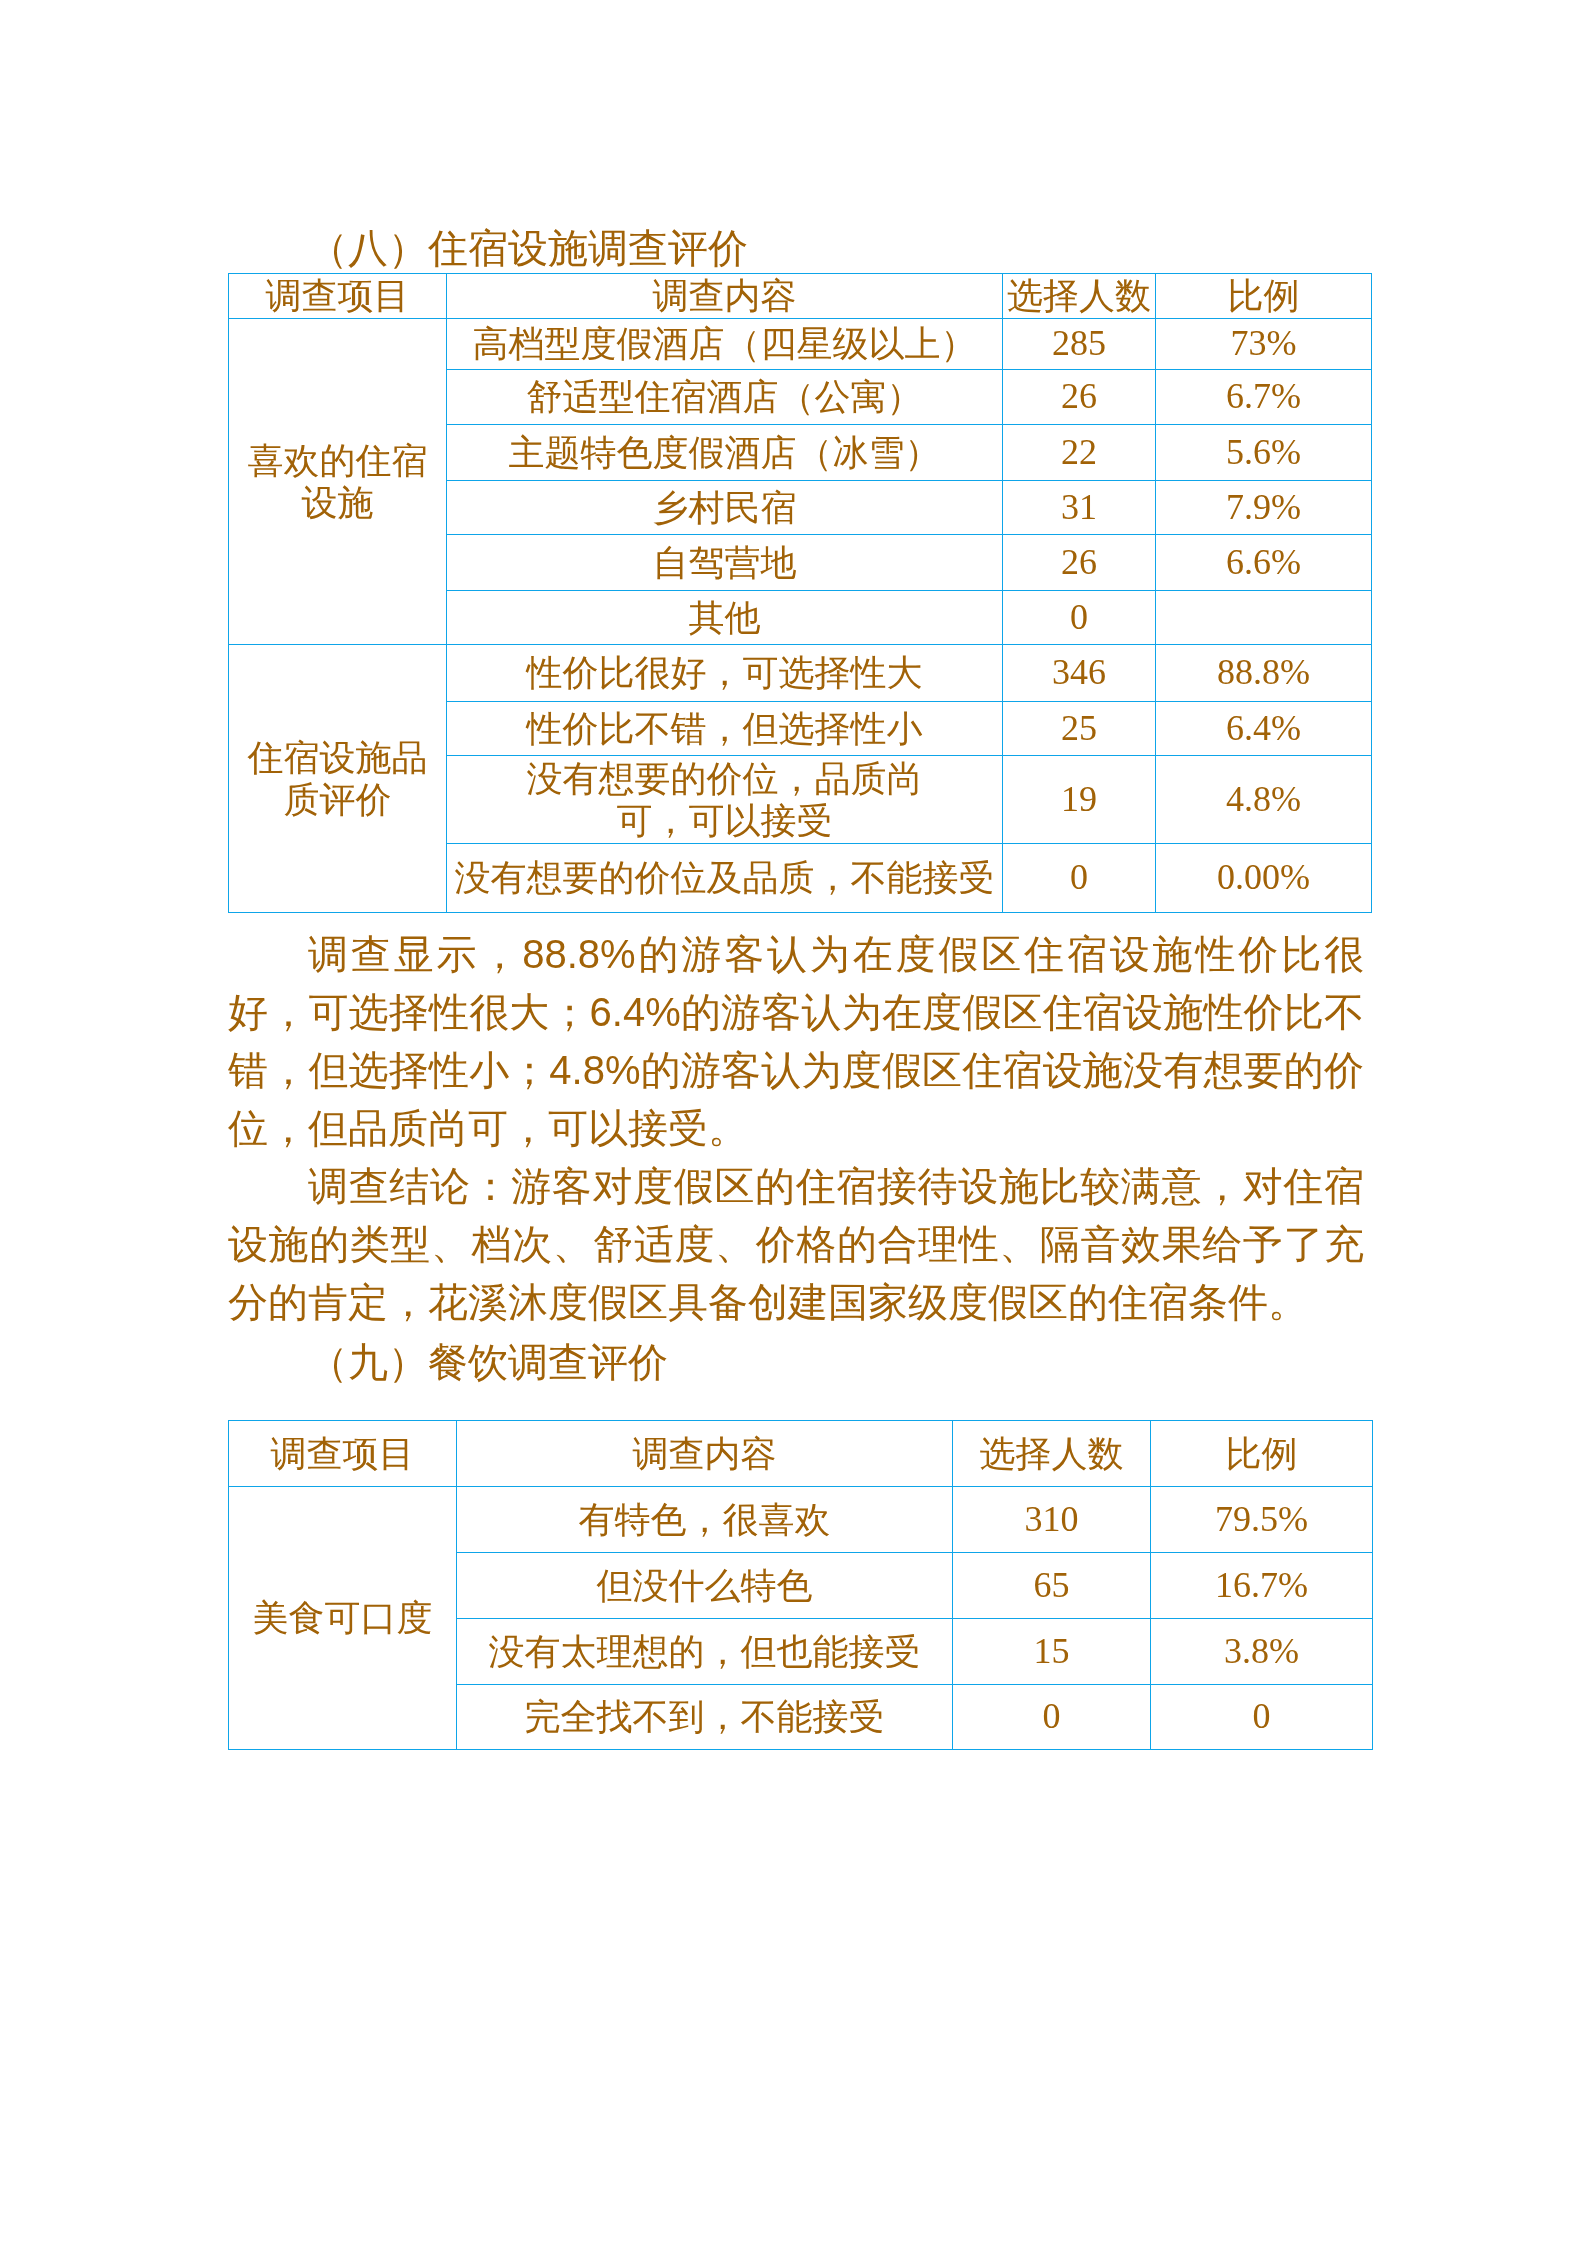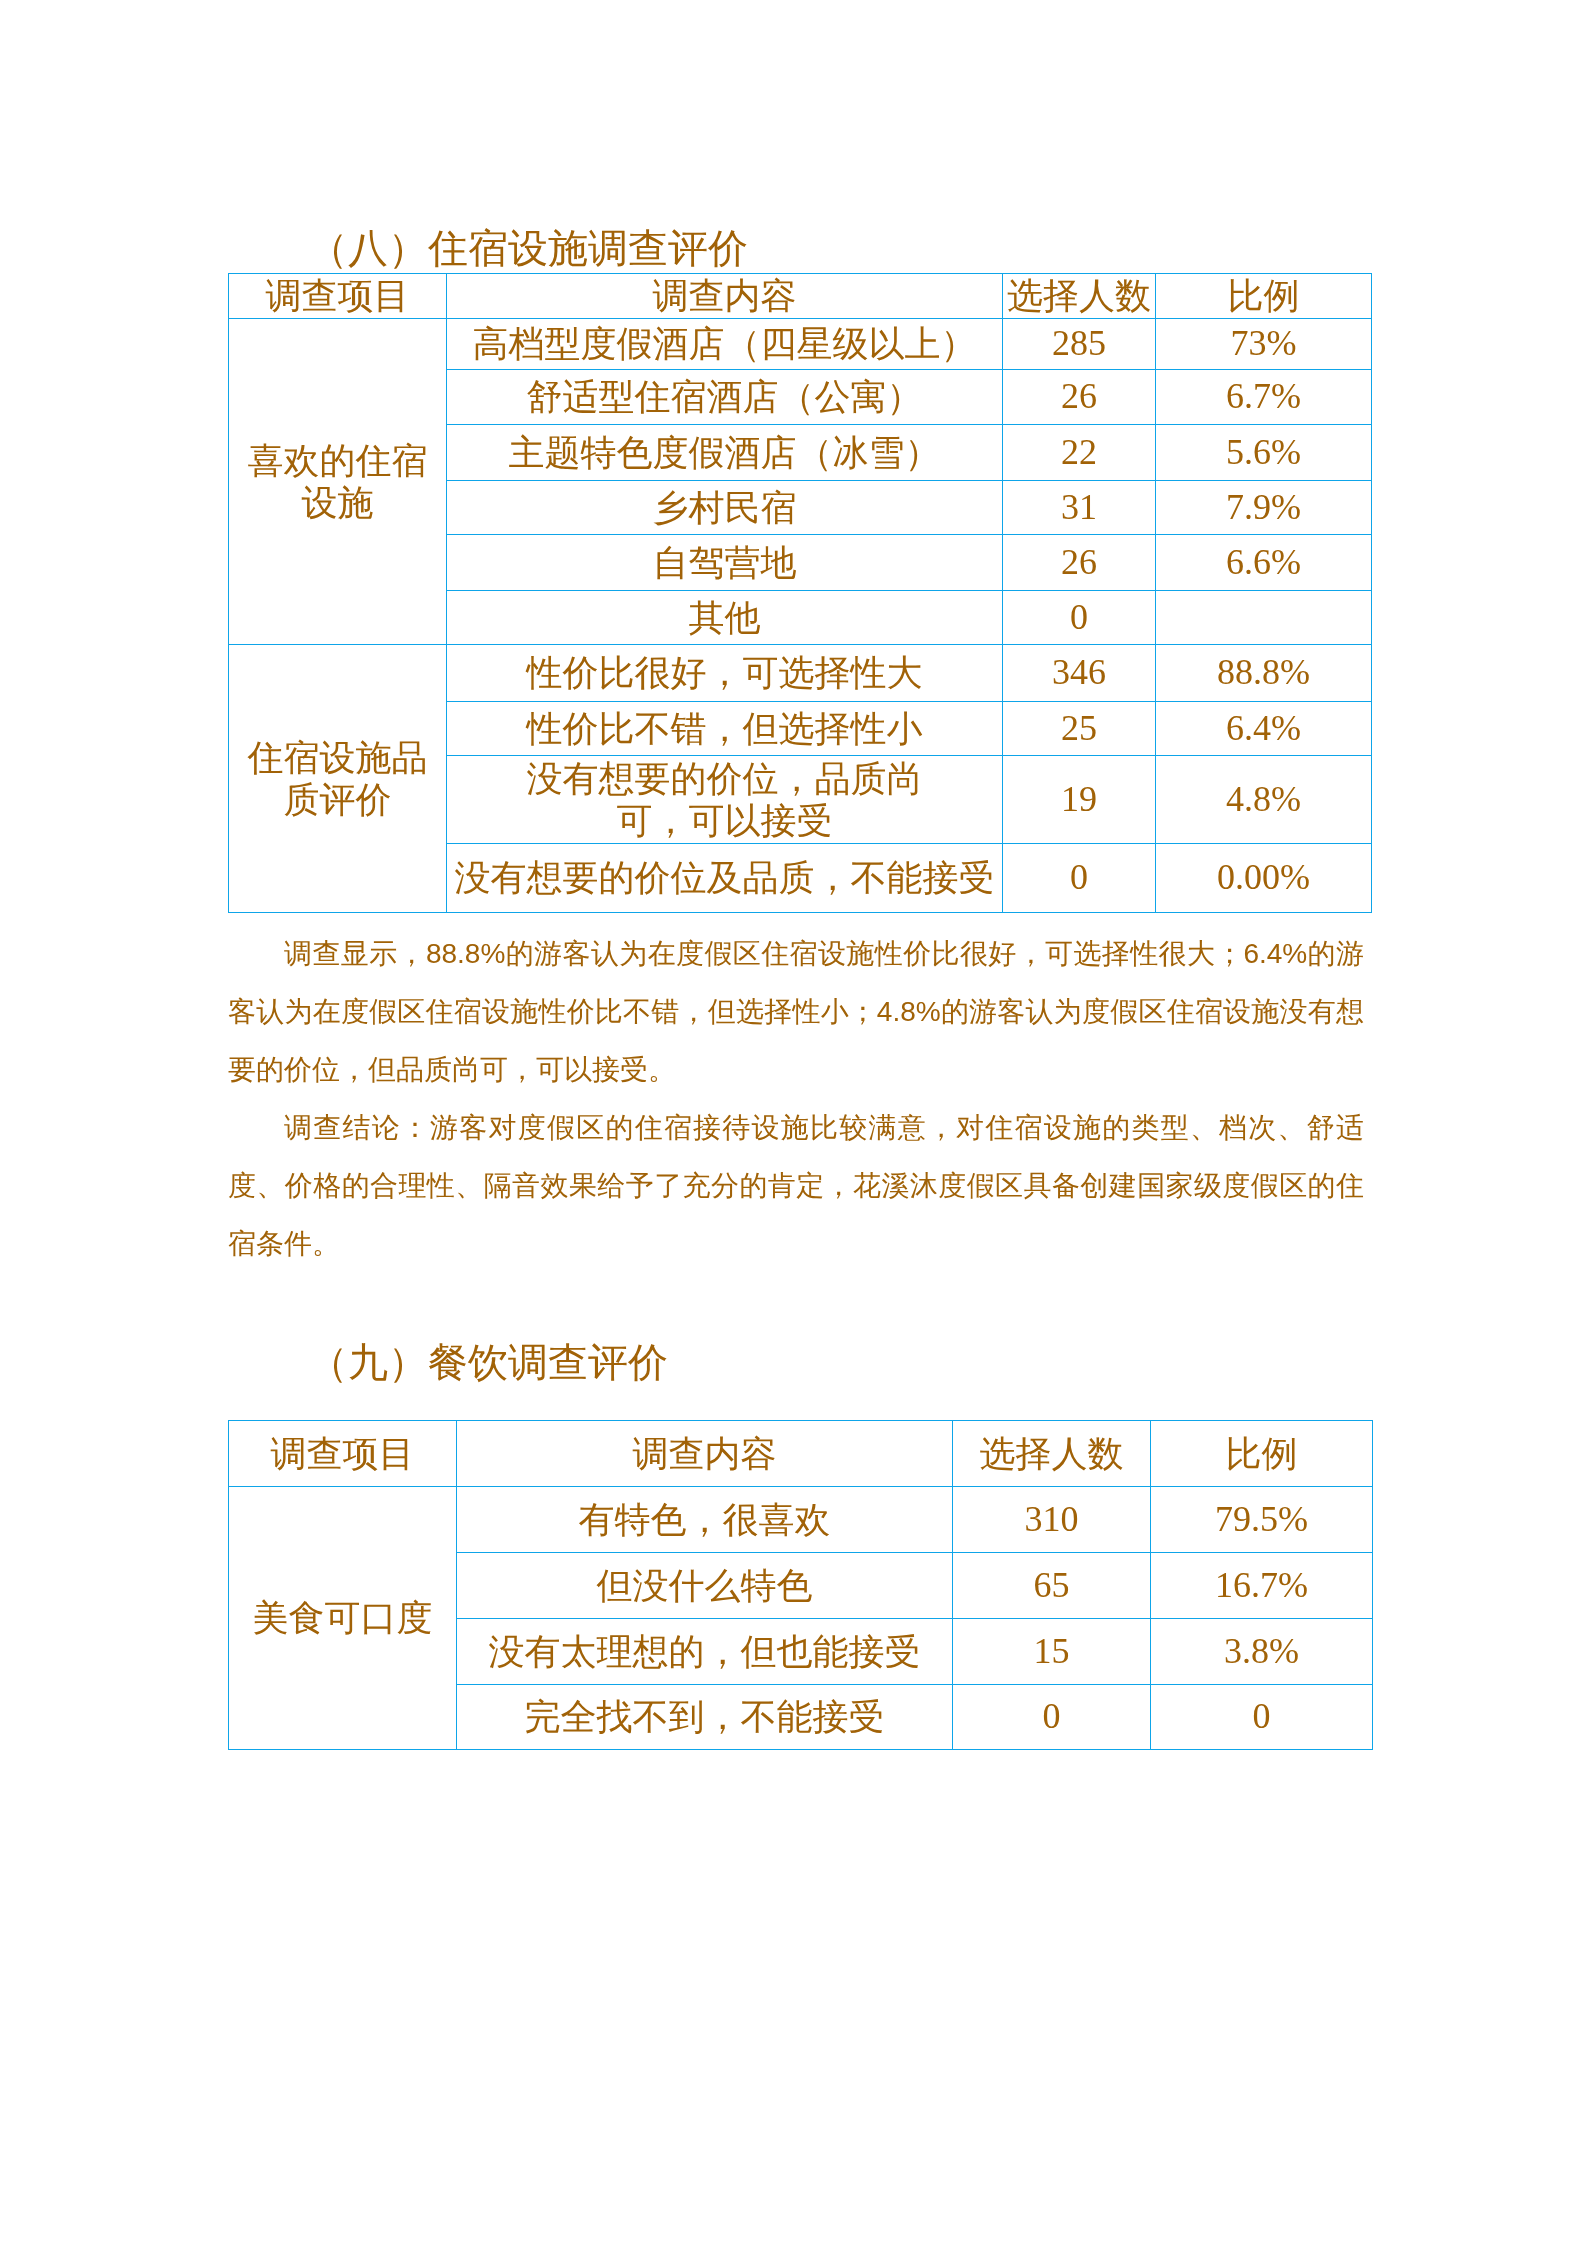--- a/index.html
+++ b/index.html
@@ -33,21 +33,21 @@
     line-height:1.15;
     overflow:hidden;
   }
   .doc-table td.num{
     font-family:"Liberation Serif", serif;
   }
   .cell-line{display:block;}
   .bodytext{
     position:absolute;
     left:228px;width:1136px;
-    font-size:28px;
+    font-size:40px;
     text-align:justify;
   }
   .bodytext p{
     margin:0;
     text-indent:2em;
   }
   .body-sans{line-height:58px;}
   .body-serif{line-height:60px;font-family:"Liberation Serif", serif;}
   .t1{top:273px;}
   .t2{top:1420px;}

